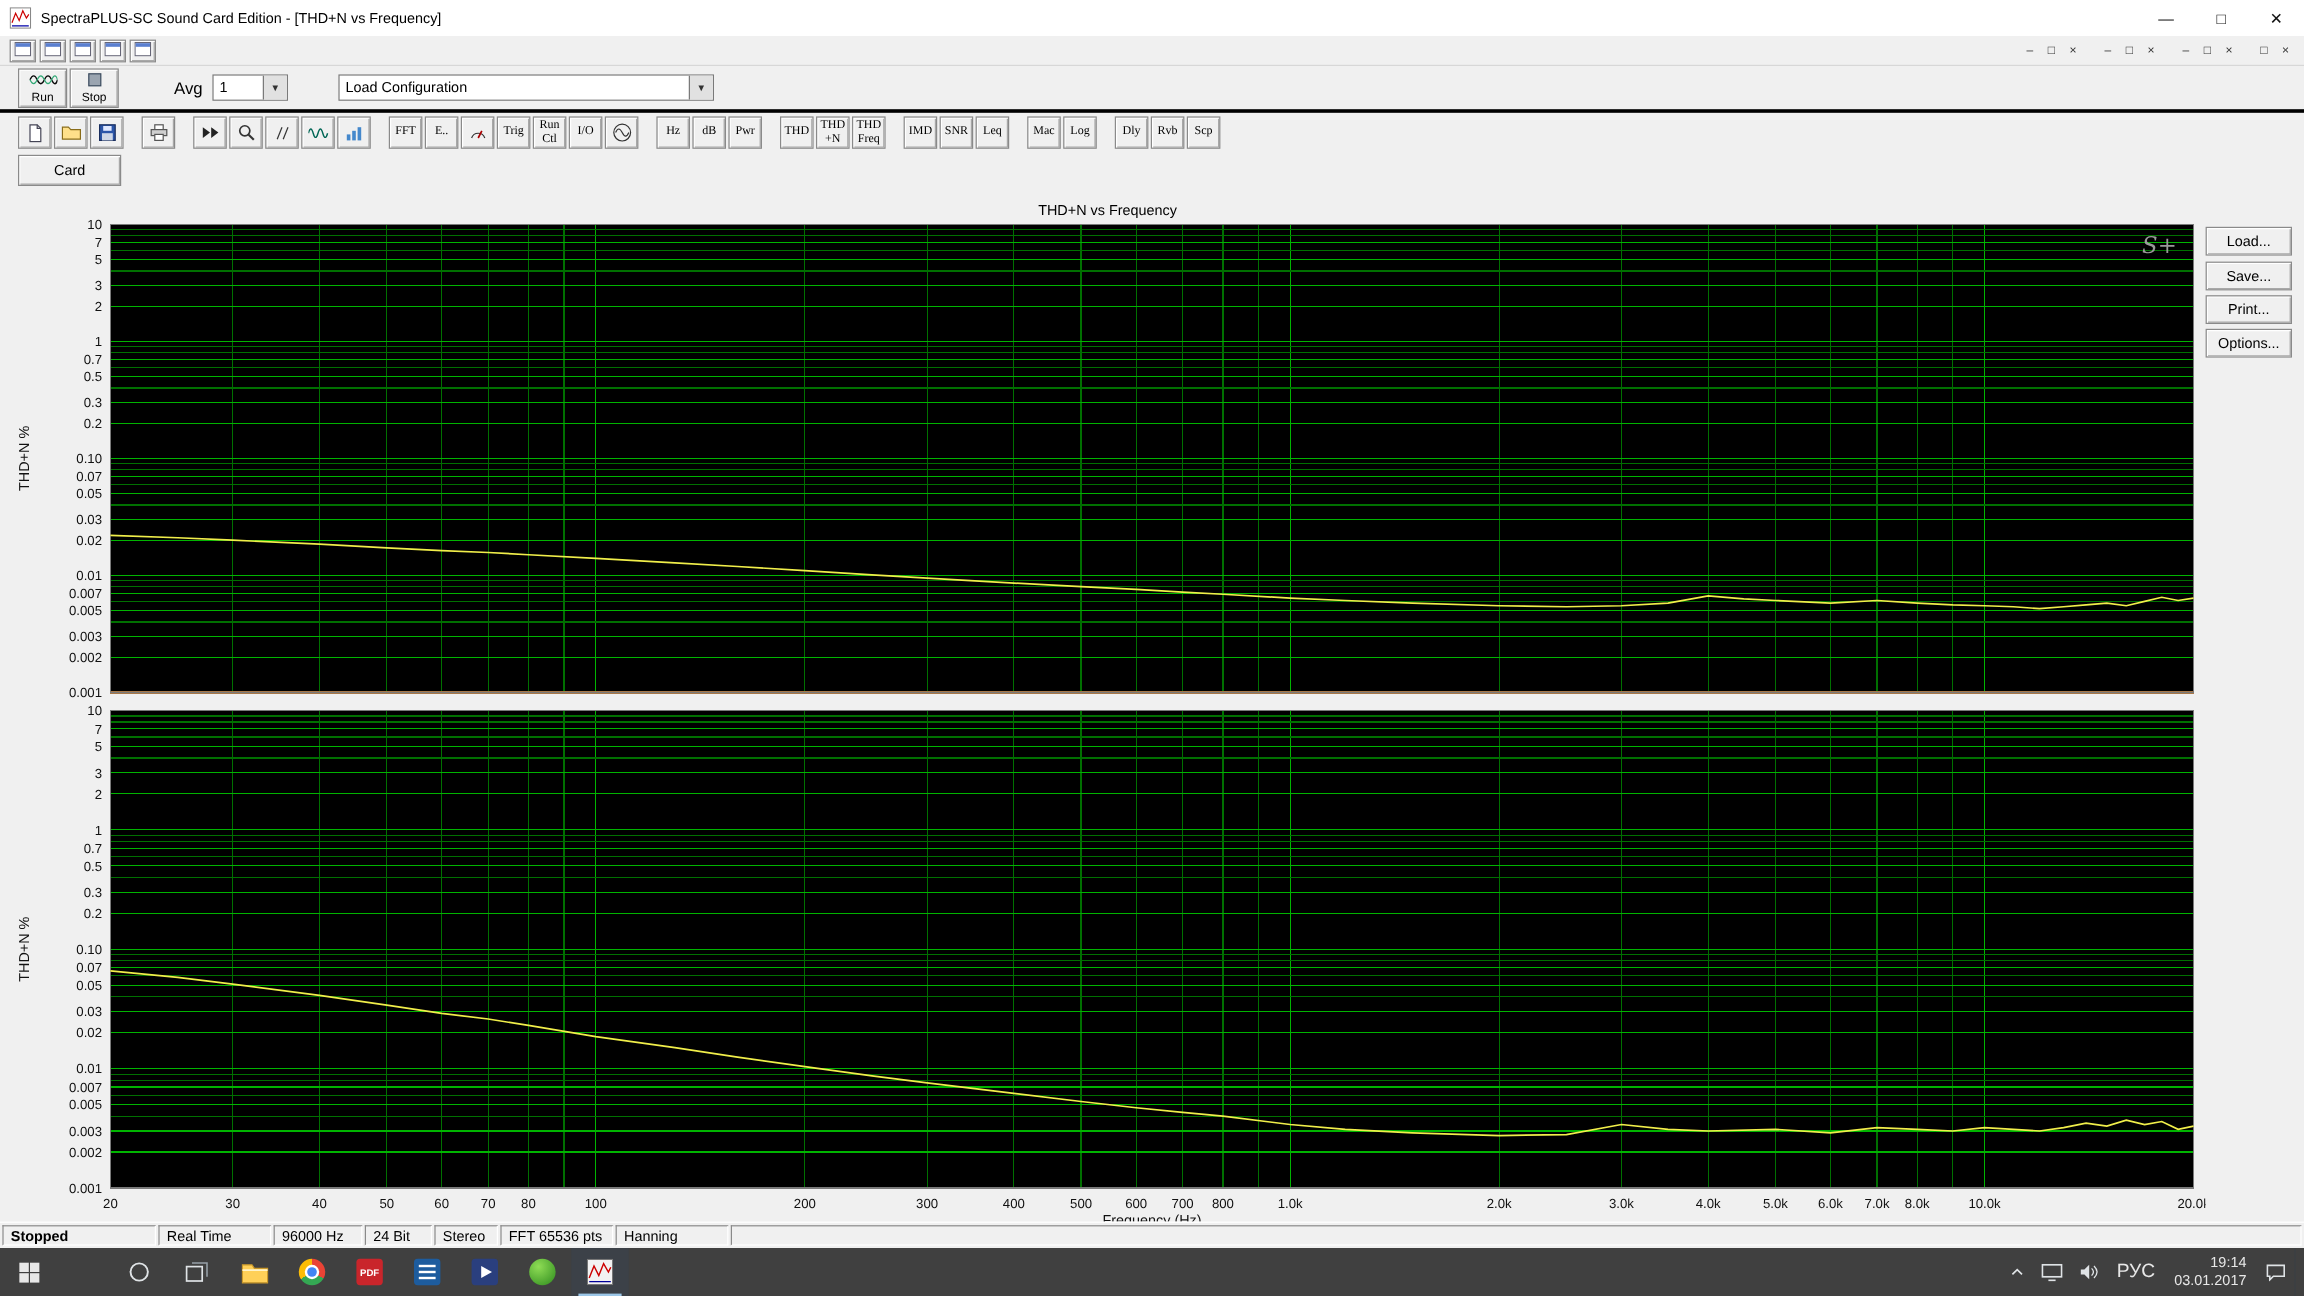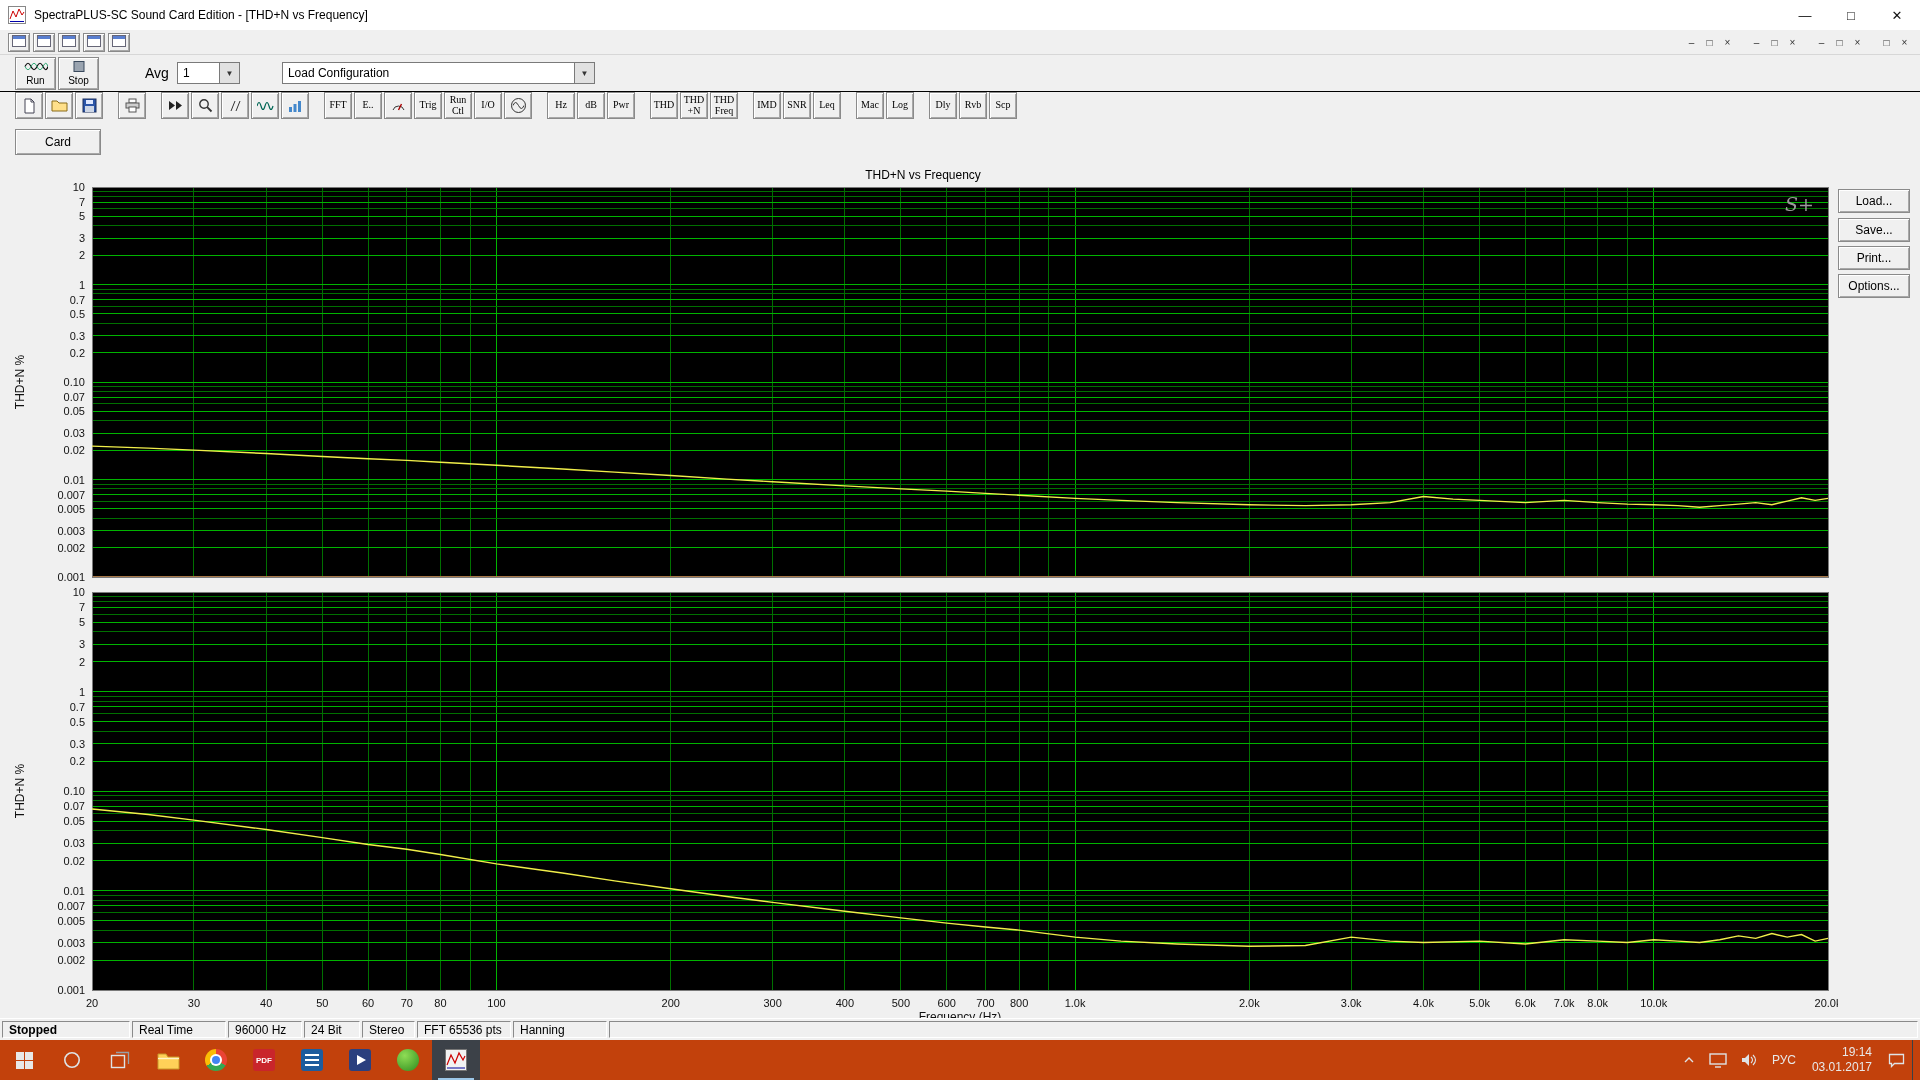--- a/index.html
+++ b/index.html
@@ -39,22 +39,22 @@
   .selectbox{height:22px;background:#fff;border:1px solid #7a7a7a;display:flex;
              align-items:center;font-size:12px;box-sizing:border-box;}
   .selectbox .val{flex:1;padding:0 5px;white-space:nowrap;overflow:hidden;}
   .selectbox .arrow{width:19px;align-self:stretch;background:#e1e1e1;border-left:1px solid #7a7a7a;
                     display:flex;align-items:center;justify-content:center;font-size:8px;color:#333;}
   .avg-select{width:63px;margin-left:8px;}
   .config-select{width:313px;margin-left:42px;}
 
   
   .toolbar2{position:absolute;top:91px;left:0;right:0;height:33px;background:#f0f0f0;
-            border-top:1px solid #000000;border-bottom:1px solid #dcdcdc;
-            display:flex;align-items:flex-start;padding-left:15px;}
+            border-top:3px solid #000000;border-bottom:1px solid #dcdcdc;
+            display:flex;align-items:center;padding-left:15px;}
   .tb-group{display:flex;gap:2px;margin-right:15px;}
   .tb-btn{width:28px;height:27px;display:flex;align-items:center;justify-content:center;
           font-family:"Liberation Serif",serif;font-size:10px;line-height:1.05;
           text-align:center;white-space:pre-line;padding:0;}
 
   
   .content{position:absolute;top:125px;left:0;right:0;bottom:62px;background:#f0f0f0;}
   .start-btn{position:absolute;left:15px;top:4px;width:86px;height:26px;font-size:12px;}
   .plot-title{position:absolute;top:43px;left:8px;width:1830px;text-align:center;font-size:12px;}
   #chartTop{position:absolute;left:8px;top:56px;}
@@ -67,27 +67,27 @@
 
   
   .statusbar{position:absolute;left:0;right:0;top:1018px;height:22px;background:#f0f0f0;
              border-top:1px solid #ffffff;display:flex;align-items:center;gap:2px;
              padding:0 2px;box-sizing:border-box;font-size:12px;}
   .seg{height:17px;border:1px solid;border-color:#8a8a8a #ffffff #ffffff #8a8a8a;
        display:flex;align-items:center;padding:0 6px;box-sizing:border-box;white-space:nowrap;}
   .seg.filler{flex:1;}
 
   
-  .taskbar{position:absolute;left:0;right:0;top:1040px;height:40px;background:#c2410c;
-           display:flex;align-items:stretch;color:#e8e8e8;}
+  .taskbar{position:absolute;left:0;right:0;top:1040px;height:40px;background:#404040;
+           display:flex;align-items:stretch;color:#e8e8e8;gap:44px;}
   .tb-app{width:48px;display:flex;align-items:center;justify-content:center;position:relative;}
   .tb-app.active{background:#3c4148;}
   .tb-app.active::after{content:"";position:absolute;left:6px;right:6px;bottom:0;height:2px;background:#9cc7e8;}
   .tray{margin-left:auto;display:flex;align-items:center;}
-  .tray-item{padding:0 7px;display:flex;align-items:center;font-size:12px;height:100%;}
+  .tray-item{padding:0 7px;display:flex;align-items:center;font-size:16px;height:100%;}
   .clock{text-align:right;font-size:12px;line-height:1.25;padding:0 9px;}
   .show-desktop{width:7px;border-left:1px solid #3a3f45;height:100%;}
 
   .chrome-outer{width:22px;height:22px;border-radius:50%;position:relative;
     background:conic-gradient(from 0deg,#ea4335 0 33%,#34a853 0 66%,#fbbc05 0 100%);}
   .chrome-white{position:absolute;left:5px;top:5px;width:12px;height:12px;border-radius:50%;background:#fff;}
   .chrome-blue{position:absolute;left:7px;top:7px;width:8px;height:8px;border-radius:50%;background:#4285f4;}
   .pdf-icon{width:22px;height:22px;background:#c9252b;border-radius:3px;color:#fff;font-size:8px;
     font-weight:bold;display:flex;align-items:center;justify-content:center;}
   .bluelines-icon{width:22px;height:22px;background:#1d5c9e;border-radius:3px;display:flex;

